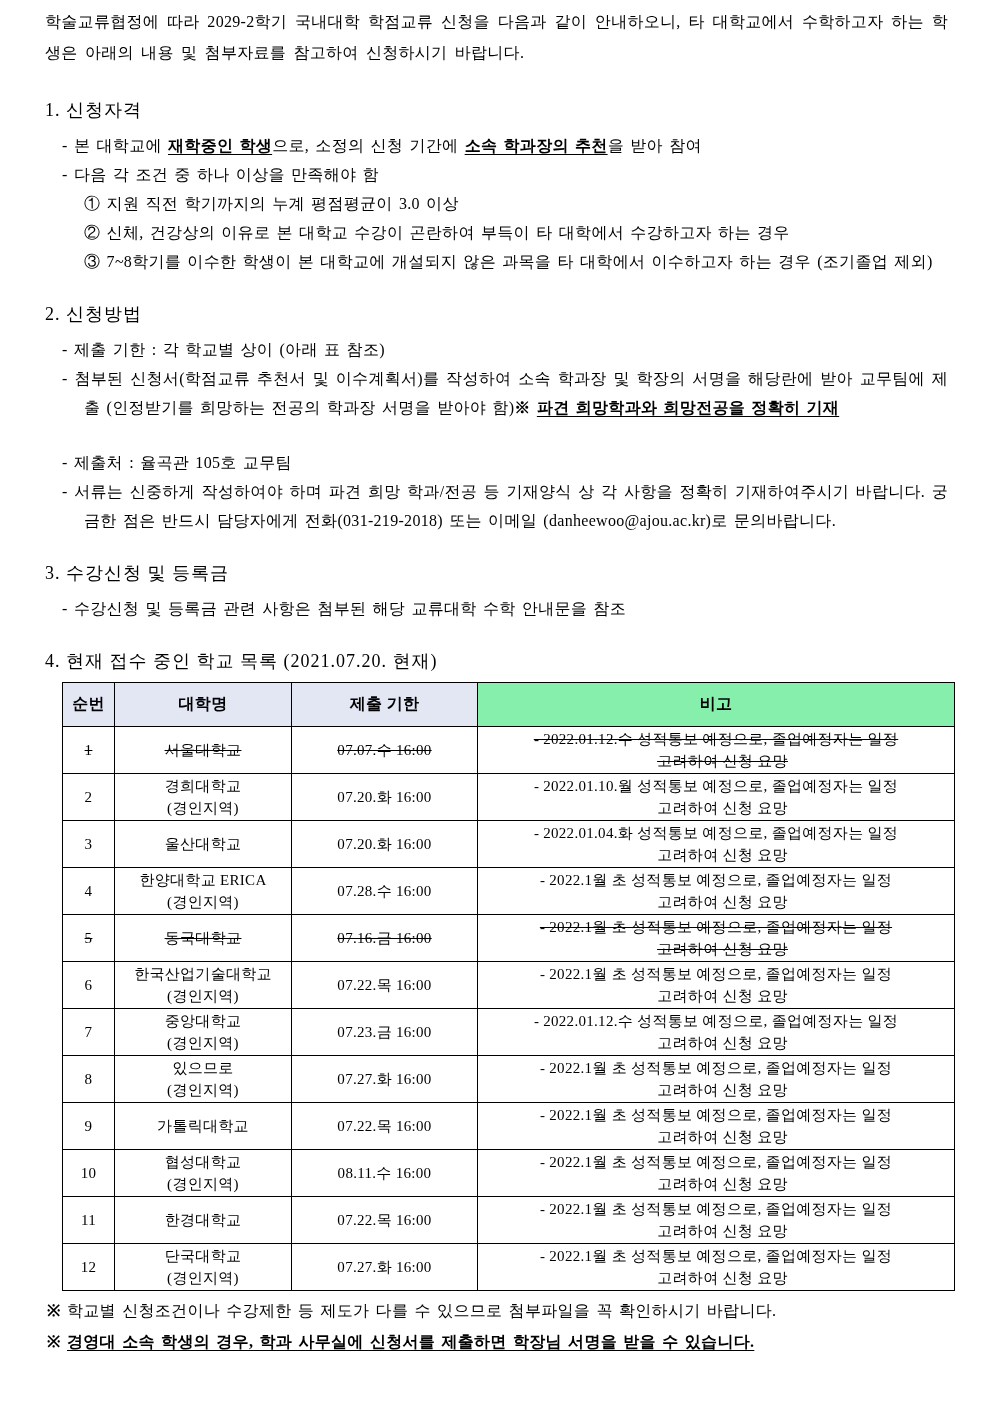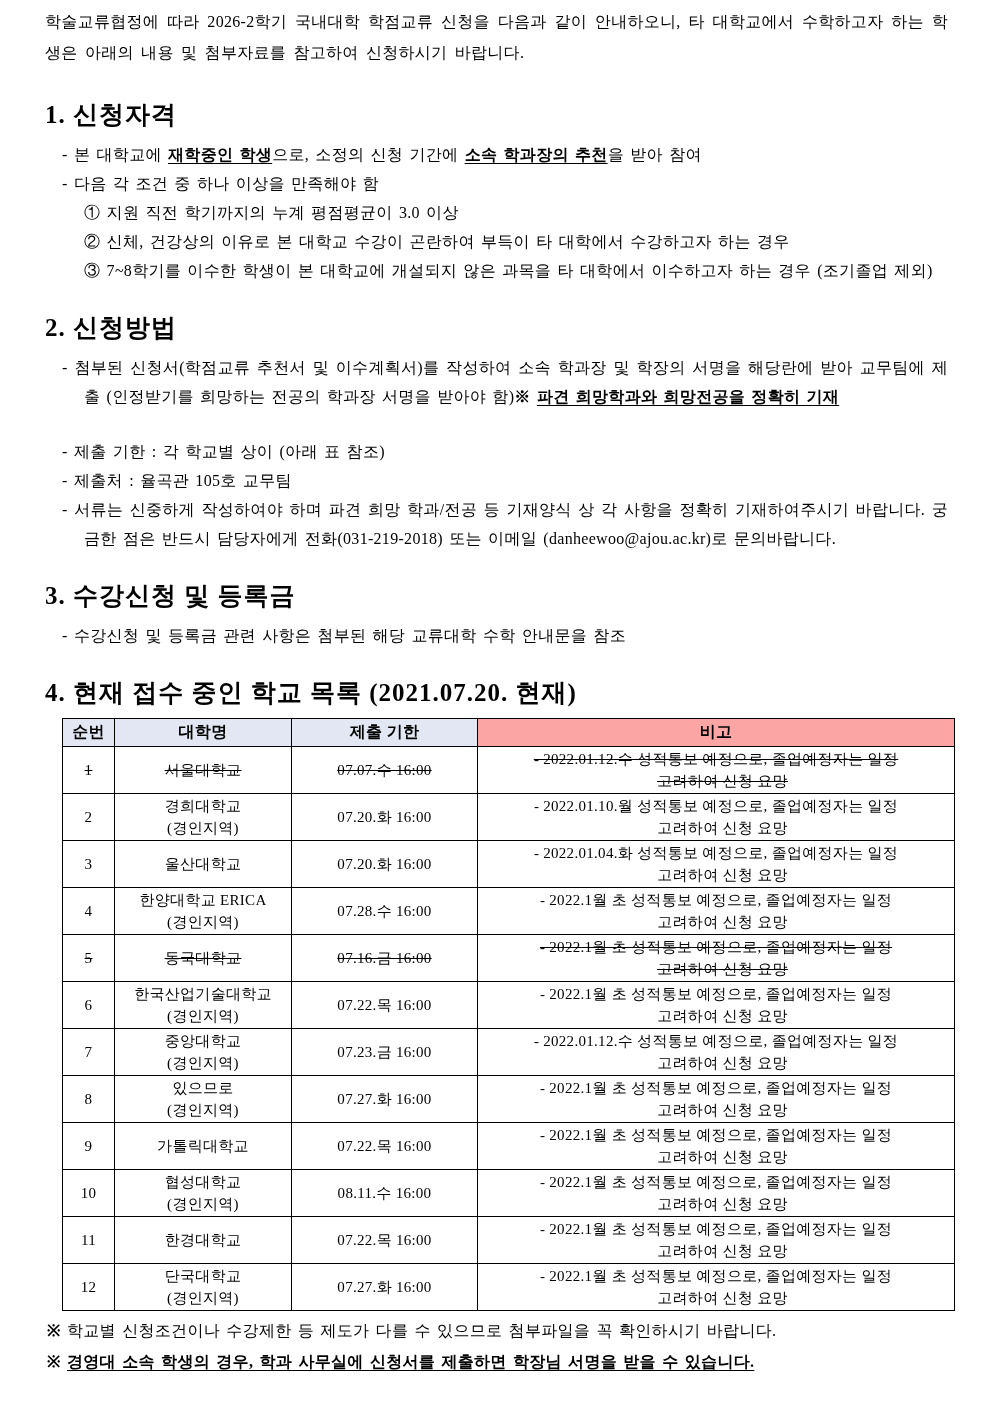--- a/index.html
+++ b/index.html
@@ -13,22 +13,22 @@
     font-size: 16px;
     color: #000000;
     letter-spacing: 0.3px;
   }
   .intro {
     line-height: 31px;
     text-align: justify;
     word-spacing: 3px;
   }
   .section-heading {
-    font-size: 25px;
-    font-weight: bold;
+    font-size: 18px;
+    font-weight: normal;
     margin-top: 26px;
     margin-bottom: 9px;
     letter-spacing: 1px;
   }
   .section-heading.first { margin-top: 30px; }
   .dash-item {
     padding-left: 39px;
     text-indent: -22px;
     line-height: 29px;
     text-align: justify;
@@ -54,21 +54,21 @@
     margin: 9px 0 0 17px;
     table-layout: fixed;
   }
   table.exchange th, table.exchange td {
     border: 1px solid #000000;
     font-size: 15px;
     vertical-align: middle;
   }
   table.exchange th {
     font-weight: bold;
-    height: 28px;
+    height: 44px;
     text-align: center;
     font-size: 16px;
   }
   table.exchange td {
     height: 47px;
     padding: 1px 3px;
     text-align: center;
     line-height: 22px;
   }
   td.cell-remark {
@@ -90,35 +90,35 @@
   .note .note-marker { font-weight: bold; }
   .note.emph .note-text {
     font-weight: bold;
     text-decoration: underline;
     text-underline-offset: 3px;
   }
 </style>
 </head>
 <body>
 
-<div class="intro">학술교류협정에 따라 2026-2학기 국내대학 학점교류 신청을 다음과 같이 안내하오니, 타 대학교에서 수학하고자 하는 학생은 아래의 내용 및 첨부자료를 참고하여 신청하시기 바랍니다.</div>
+<div class="intro">학술교류협정에 따라 2029-2학기 국내대학 학점교류 신청을 다음과 같이 안내하오니, 타 대학교에서 수학하고자 하는 학생은 아래의 내용 및 첨부자료를 참고하여 신청하시기 바랍니다.</div>
 
 <div>
   <div class="section-heading first">1. 신청자격</div>
   <div class="dash-item"><span>- 본 대학교에 </span><span class="em">재학중인 학생</span><span>으로, 소정의 신청 기간에 </span><span class="em">소속 학과장의 추천</span><span>을 받아 참여</span></div>
   <div class="dash-item">- 다음 각 조건 중 하나 이상을 만족해야 함</div>
   <div class="sub-item">① 지원 직전 학기까지의 누계 평점평균이 3.0 이상</div>
   <div class="sub-item">② 신체, 건강상의 이유로 본 대학교 수강이 곤란하여 부득이 타 대학에서 수강하고자 하는 경우</div>
   <div class="sub-item">③ 7~8학기를 이수한 학생이 본 대학교에 개설되지 않은 과목을 타 대학에서 이수하고자 하는 경우 (조기졸업 제외)</div>
 </div>
 
 <div>
   <div class="section-heading">2. 신청방법</div>
+  <div class="dash-item">- 제출 기한 : 각 학교별 상이 (아래 표 참조)</div>
   <div class="dash-item gap-after"><span>- 첨부된 신청서(학점교류 추천서 및 이수계획서)를 작성하여 소속 학과장 및 학장의 서명을 해당란에 받아 교무팀에 제출 (인정받기를 희망하는 전공의 학과장 서명을 받아야 함)</span><span class="star">※ </span><span class="em">파견 희망학과와 희망전공을 정확히 기재</span></div>
-  <div class="dash-item">- 제출 기한 : 각 학교별 상이 (아래 표 참조)</div>
   <div class="dash-item">- 제출처 : 율곡관 105호 교무팀</div>
   <div class="dash-item">- 서류는 신중하게 작성하여야 하며 파견 희망 학과/전공 등 기재양식 상 각 사항을 정확히 기재하여주시기 바랍니다. 궁금한 점은 반드시 담당자에게 전화(031-219-2018) 또는 이메일 (danheewoo@ajou.ac.kr)로 문의바랍니다.</div>
 </div>
 
 <div>
   <div class="section-heading">3. 수강신청 및 등록금</div>
   <div class="dash-item">- 수강신청 및 등록금 관련 사항은 첨부된 해당 교류대학 수학 안내문을 참조</div>
 </div>
 
 <div>
@@ -128,21 +128,21 @@
       <col style="width:52px">
         <col style="width:177px">
         <col style="width:186px">
         <col style="width:477px">
     </colgroup>
     <thead>
       <tr>
         <th style="background: rgb(227, 231, 244);">순번</th>
         <th style="background: rgb(227, 231, 244); text-align: center;">대학명</th>
         <th style="background: rgb(227, 231, 244);">제출 기한</th>
-        <th style="background: #fca5a5;">비고</th>
+        <th style="background: #86efac;">비고</th>
       </tr>
     </thead>
     <tbody>
         <tr class="struck">
           <td class="cell-no">1</td>
           <td class="cell-university">
             <div>서울대학교</div>
           </td>
           <td class="cell-deadline">07.07.수 16:00</td>
           <td class="cell-remark">

